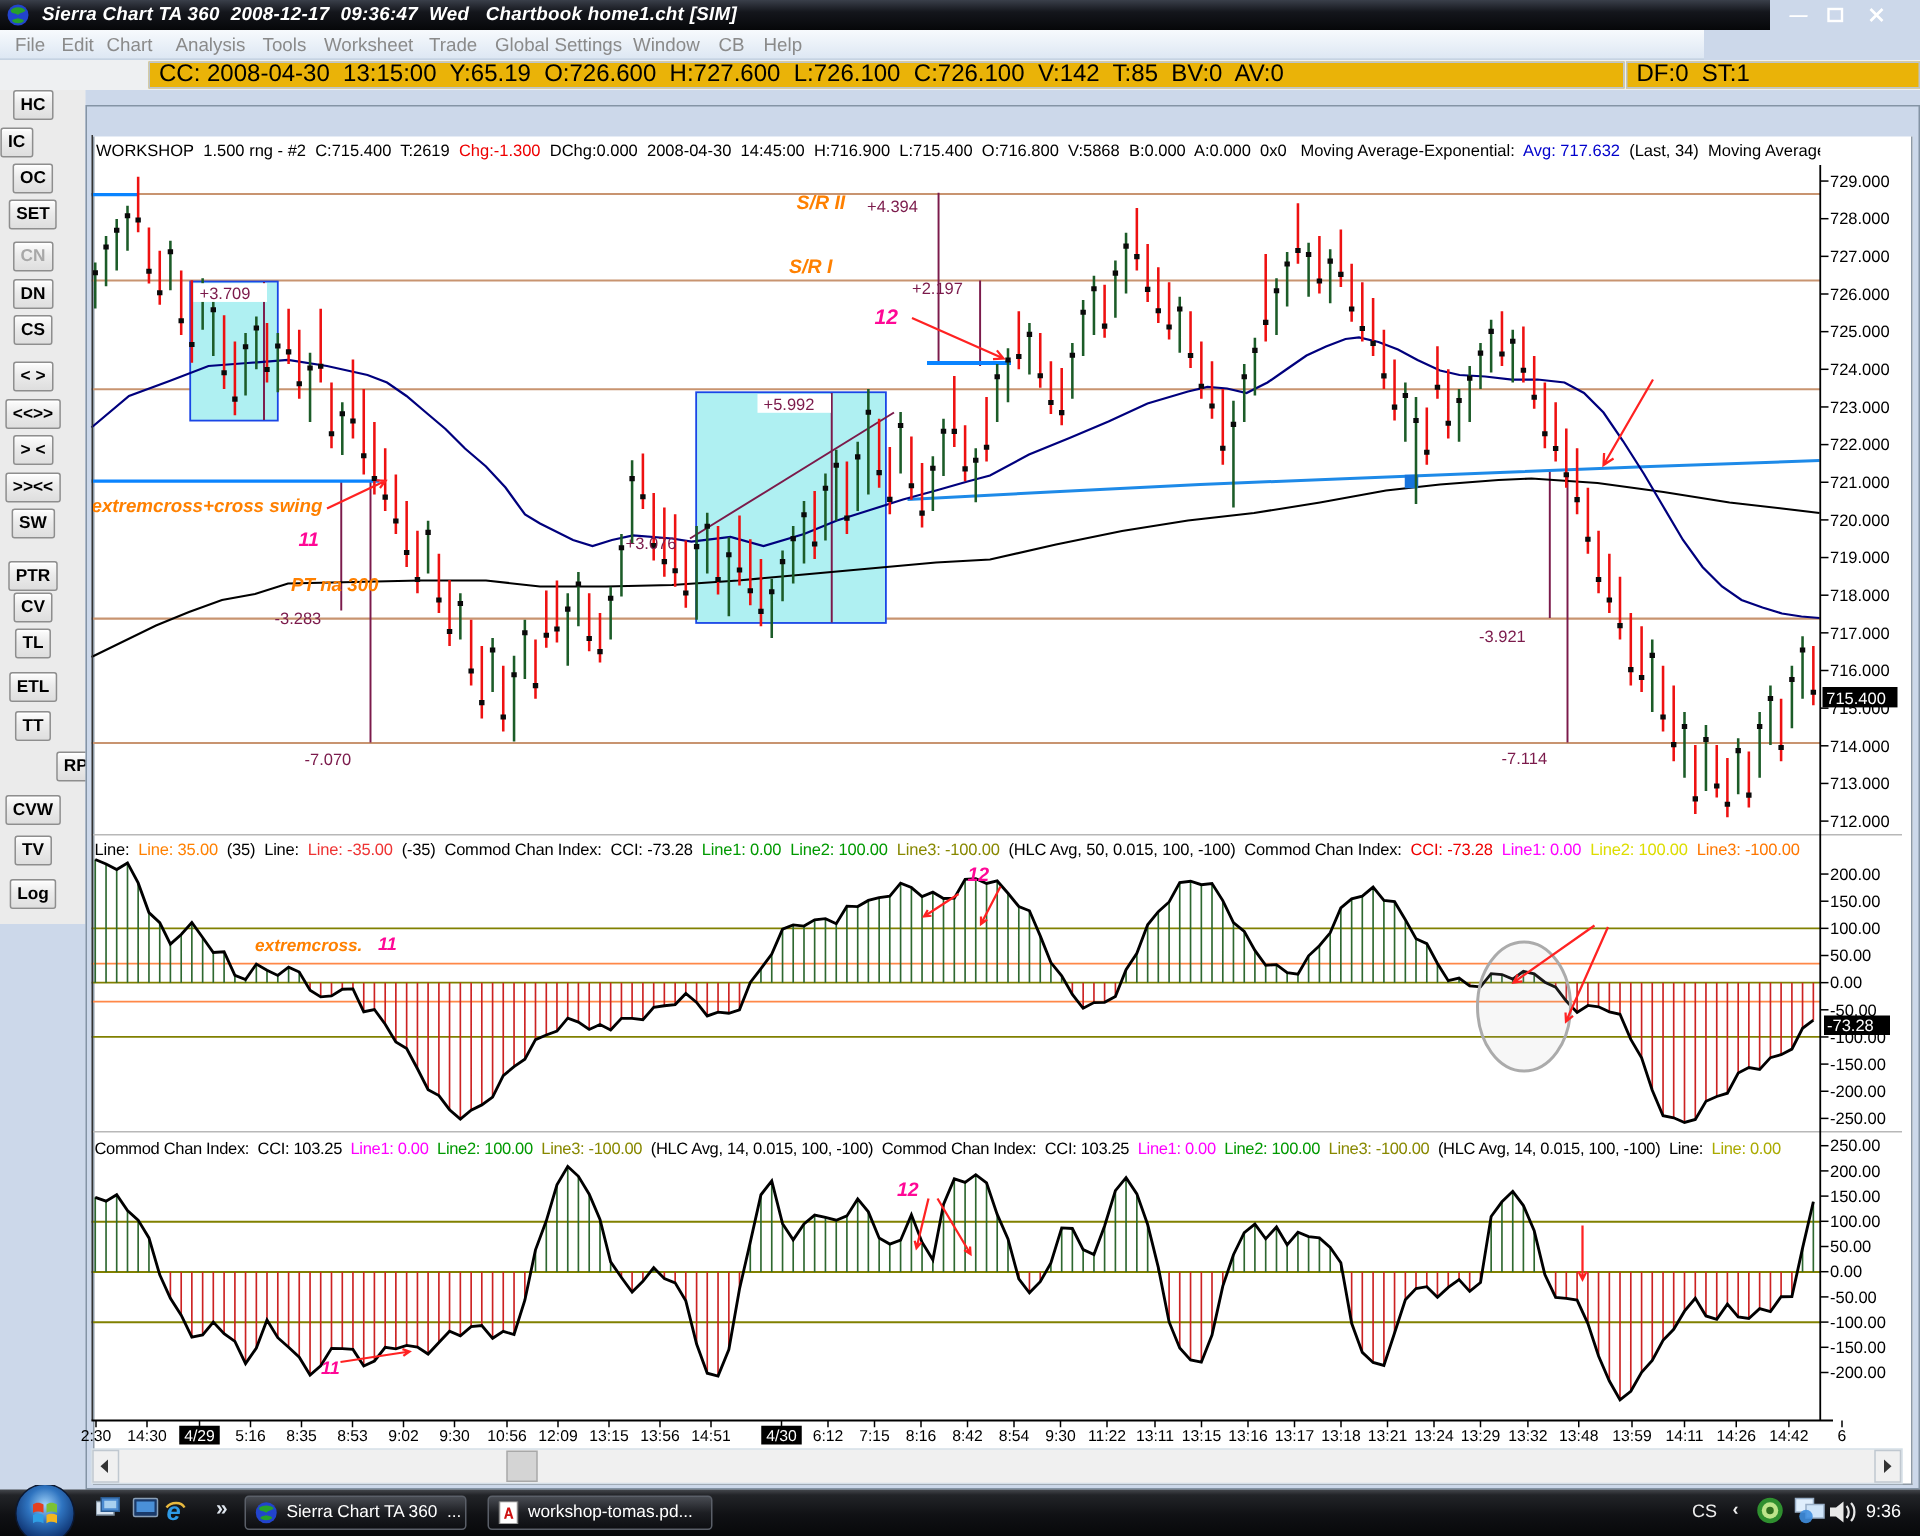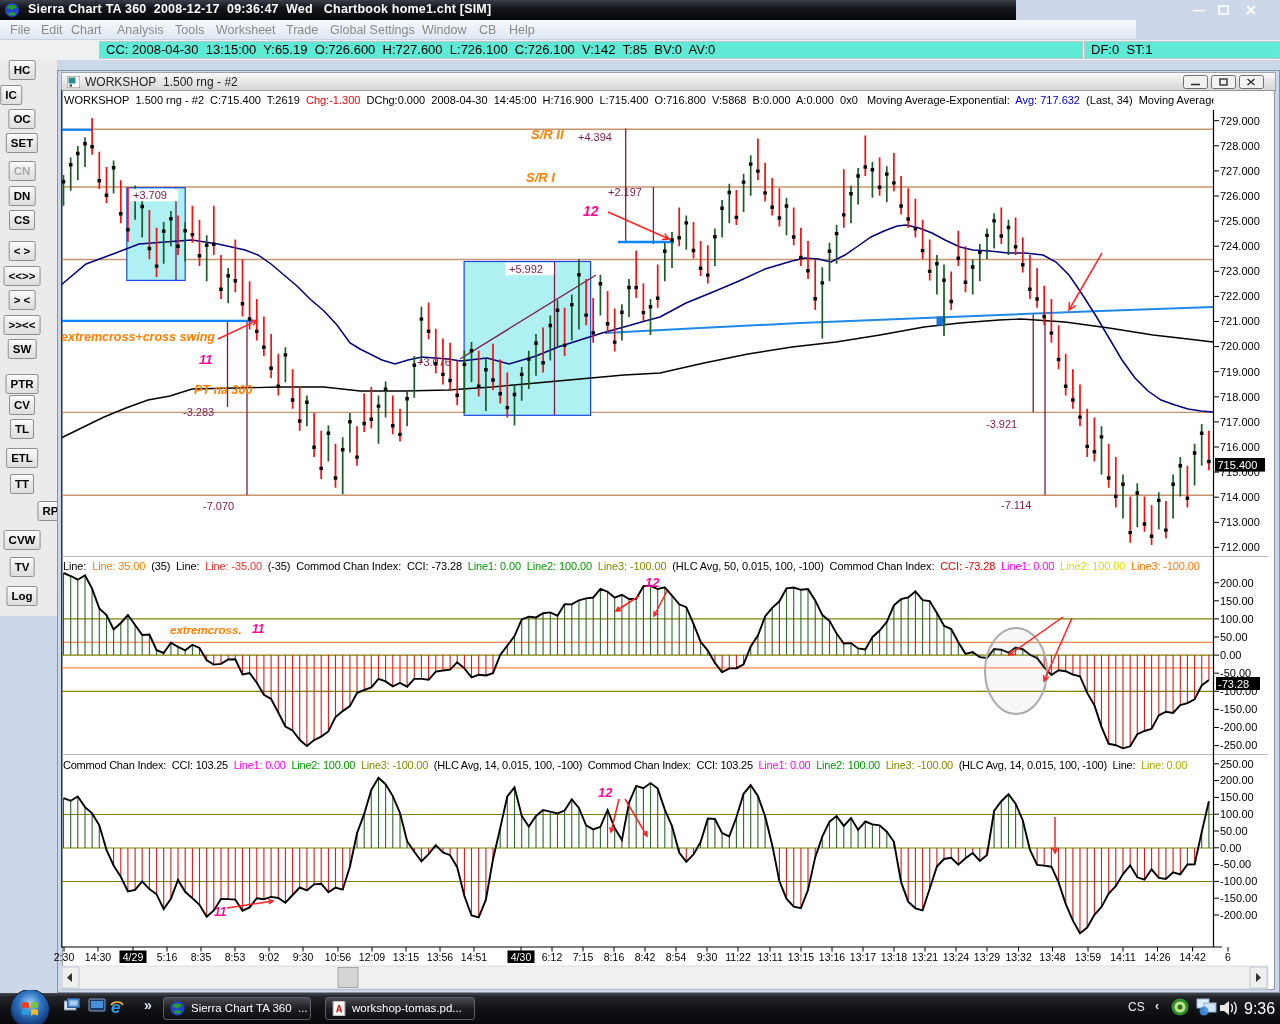--- a/index.html
+++ b/index.html
@@ -1,21 +1,21 @@
 <!DOCTYPE html>
 <html><head><meta charset="utf-8"><style>
 *{margin:0;padding:0;box-sizing:border-box;font-family:"Liberation Sans",sans-serif}
 body{width:1280px;height:1024px;overflow:hidden;position:relative;background:#ccd8ea}
 .abs{position:absolute}
-#titlebar{left:0;top:0;width:1016px;height:20px;background:linear-gradient(180deg,#3a3f4a 0%,#14161c 40%,#060709 100%);}
+#titlebar{left:0;top:0;width:1180px;height:20px;background:linear-gradient(180deg,#3a3f4a 0%,#14161c 40%,#060709 100%);font-style:italic;}
 #titlebar .t{position:absolute;left:28px;top:2px;color:#fff;font-size:12.5px;font-weight:bold;letter-spacing:.2px}
 #menubar{left:0;top:20px;width:1136px;height:20px;background:linear-gradient(180deg,#f7fafd,#dde7f3);border-bottom:1px solid #c6d3e2}
 #menubar span{position:absolute;top:3px;color:#8a8a8a;font-size:12.5px}
 #statusrow{left:0;top:40px;width:1280px;height:20px;background:#eef0f2}
-.sfield{position:absolute;top:41px;height:18px;background:#5eead4;border:1px solid #bcc4cc;font-size:13px;color:#000;line-height:16px;white-space:nowrap;overflow:hidden}
+.sfield{position:absolute;top:41px;height:18px;background:#eab308;border:1px solid #bcc4cc;font-size:16px;color:#000;line-height:16px;white-space:nowrap;overflow:hidden}
 #toolcol{left:0;top:60px;width:57px;height:556px;background:#ebebeb}
 .tbtn{position:absolute;left:50%;transform:translateX(-50%);height:20px;background:linear-gradient(180deg,#fdfdfd,#ebebeb 45%,#dedede);border:1px solid #8e8e8e;border-radius:2px;box-shadow:inset 0 1px 0 #fff;color:#000;font-size:11.5px;font-weight:bold;line-height:18px;text-align:center;padding:0 4px;white-space:nowrap}
 #chartwin{left:57px;top:70px;width:1223px;height:923px;background:#ccd8ea;border:1px solid #8494a5;border-radius:0}
 #wtitle{position:absolute;left:3px;top:1px;width:1215px;height:19px;background:linear-gradient(180deg,#fbfbfb,#e9e9e9 45%,#d6d6d6);border:1px solid #9aa6b2;border-bottom:1px solid #8e9aa6}
 #wclient{position:absolute;left:4px;top:20px;width:1213px;height:899px;background:#fff;border:1px solid #8e9aa6;border-top:none}
 #taskbar{left:0;top:993px;width:1280px;height:31px;background:linear-gradient(180deg,#45484d 0%,#222428 12%,#101114 55%,#07080a 100%)}
 .tbbtn{position:absolute;top:4px;height:23px;background:linear-gradient(180deg,rgba(120,125,135,.45),rgba(40,42,48,.5) 50%,rgba(15,16,20,.6));border:1px solid #5a5f68;border-radius:3px;color:#fff;font-size:11.5px;line-height:21px}
 svg text{font-family:"Liberation Sans",sans-serif}
 </style></head>
 <body>
@@ -64,38 +64,20 @@
 <div class="tbtn" style="left:22px;top:374px;">PTR</div>
 <div class="tbtn" style="left:22px;top:394.5px;">CV</div>
 <div class="tbtn" style="left:22px;top:419.1px;">TL</div>
 <div class="tbtn" style="left:22px;top:447.8px;">ETL</div>
 <div class="tbtn" style="left:22px;top:474.2px;">TT</div>
 <div class="tbtn" style="left:22px;top:500.6px;margin-left:32px;">RPL</div>
 <div class="tbtn" style="left:22px;top:529.9px;">CVW</div>
 <div class="tbtn" style="left:22px;top:557.2px;">TV</div>
 <div class="tbtn" style="left:22px;top:585.5px;">Log</div>
 <div class="abs" id="chartwin">
- <div id="wtitle">
-  <svg class="abs" style="left:5px;top:3px" width="13" height="12">
-        <rect x="0" y="0" width="13" height="12" fill="#fff" stroke="#777"></rect>
-        <rect x="1.5" y="1.5" width="7" height="6" fill="#2e8b8b"></rect>
-        <rect x="2.5" y="8.5" width="2.5" height="2" fill="#333"></rect>
-      </svg>
-  <div class="abs" style="left:23px;top:2px;font-size:12px;color:#222">WORKSHOP&nbsp; 1.500 rng - #2</div>
-  <svg class="abs" style="left:1121px;top:2px" width="88" height="15">
-   <g stroke="#707070" fill="#f2f2f2">
-          <rect x="0.5" y="0.5" width="24" height="13" rx="2"></rect>
-          <rect x="28.5" y="0.5" width="24" height="13" rx="2"></rect>
-          <rect x="56.5" y="0.5" width="24" height="13" rx="2"></rect>
-        </g>
-   <path d="M8 9.5h9" stroke="#333" stroke-width="1.6"></path>
-   <rect x="37" y="4" width="7" height="6" fill="none" stroke="#333" stroke-width="1.4"></rect>
-   <path d="M64.5 4l7 6M71.5 4l-7 6" stroke="#333" stroke-width="1.5"></path>
-  </svg>
- </div>
  <div id="wclient"></div>
 </div>
 <svg class="abs" style="left:0;top:0" width="1280" height="1024" viewBox="0 0 1280 1024">
 <defs>
       <clipPath id="hclip">
         <rect x="61" y="90" width="1152.5" height="870"></rect>
       </clipPath>
     </defs>
 <line x1="61" y1="129.3" x2="1213.5" y2="129.3" stroke="#c89470" stroke-width="1.4"></line>
 <line x1="61" y1="187" x2="1213.5" y2="187" stroke="#c89470" stroke-width="1.4"></line>
@@ -393,13 +375,13 @@
  <svg class="abs" style="left:1171px;top:4px" width="68" height="22">
   <circle cx="9" cy="10" r="8.5" fill="#2f8f2f"></circle>
       <circle cx="9" cy="10" r="5.5" fill="#bde48a"></circle>
       <circle cx="9" cy="10" r="2.5" fill="#2f6f1f"></circle>
   <rect x="26" y="2" width="12" height="9" fill="#dfeefc" stroke="#9ab0c8"></rect>
       <rect x="33" y="6" width="12" height="9" fill="#cfe4f8" stroke="#9ab0c8"></rect>
       <circle cx="33" cy="14" r="4.5" fill="#3f8edf" opacity="0.9"></circle>
   <path d="M49 8v6h4l5 4V4l-5 4z" fill="#e8e8e8"></path>
       <path d="M60 7c2 2 2 6 0 8M63 5c3 3 3 9 0 12" stroke="#e8e8e8" stroke-width="1.5" fill="none"></path>
  </svg>
- <div class="abs" style="left:1244px;top:7px;color:#fff;font-size:16px">9:36</div>
+ <div class="abs" style="left:1244px;top:7px;color:#fff;font-size:12px">9:36</div>
 </div>
 </body></html>

